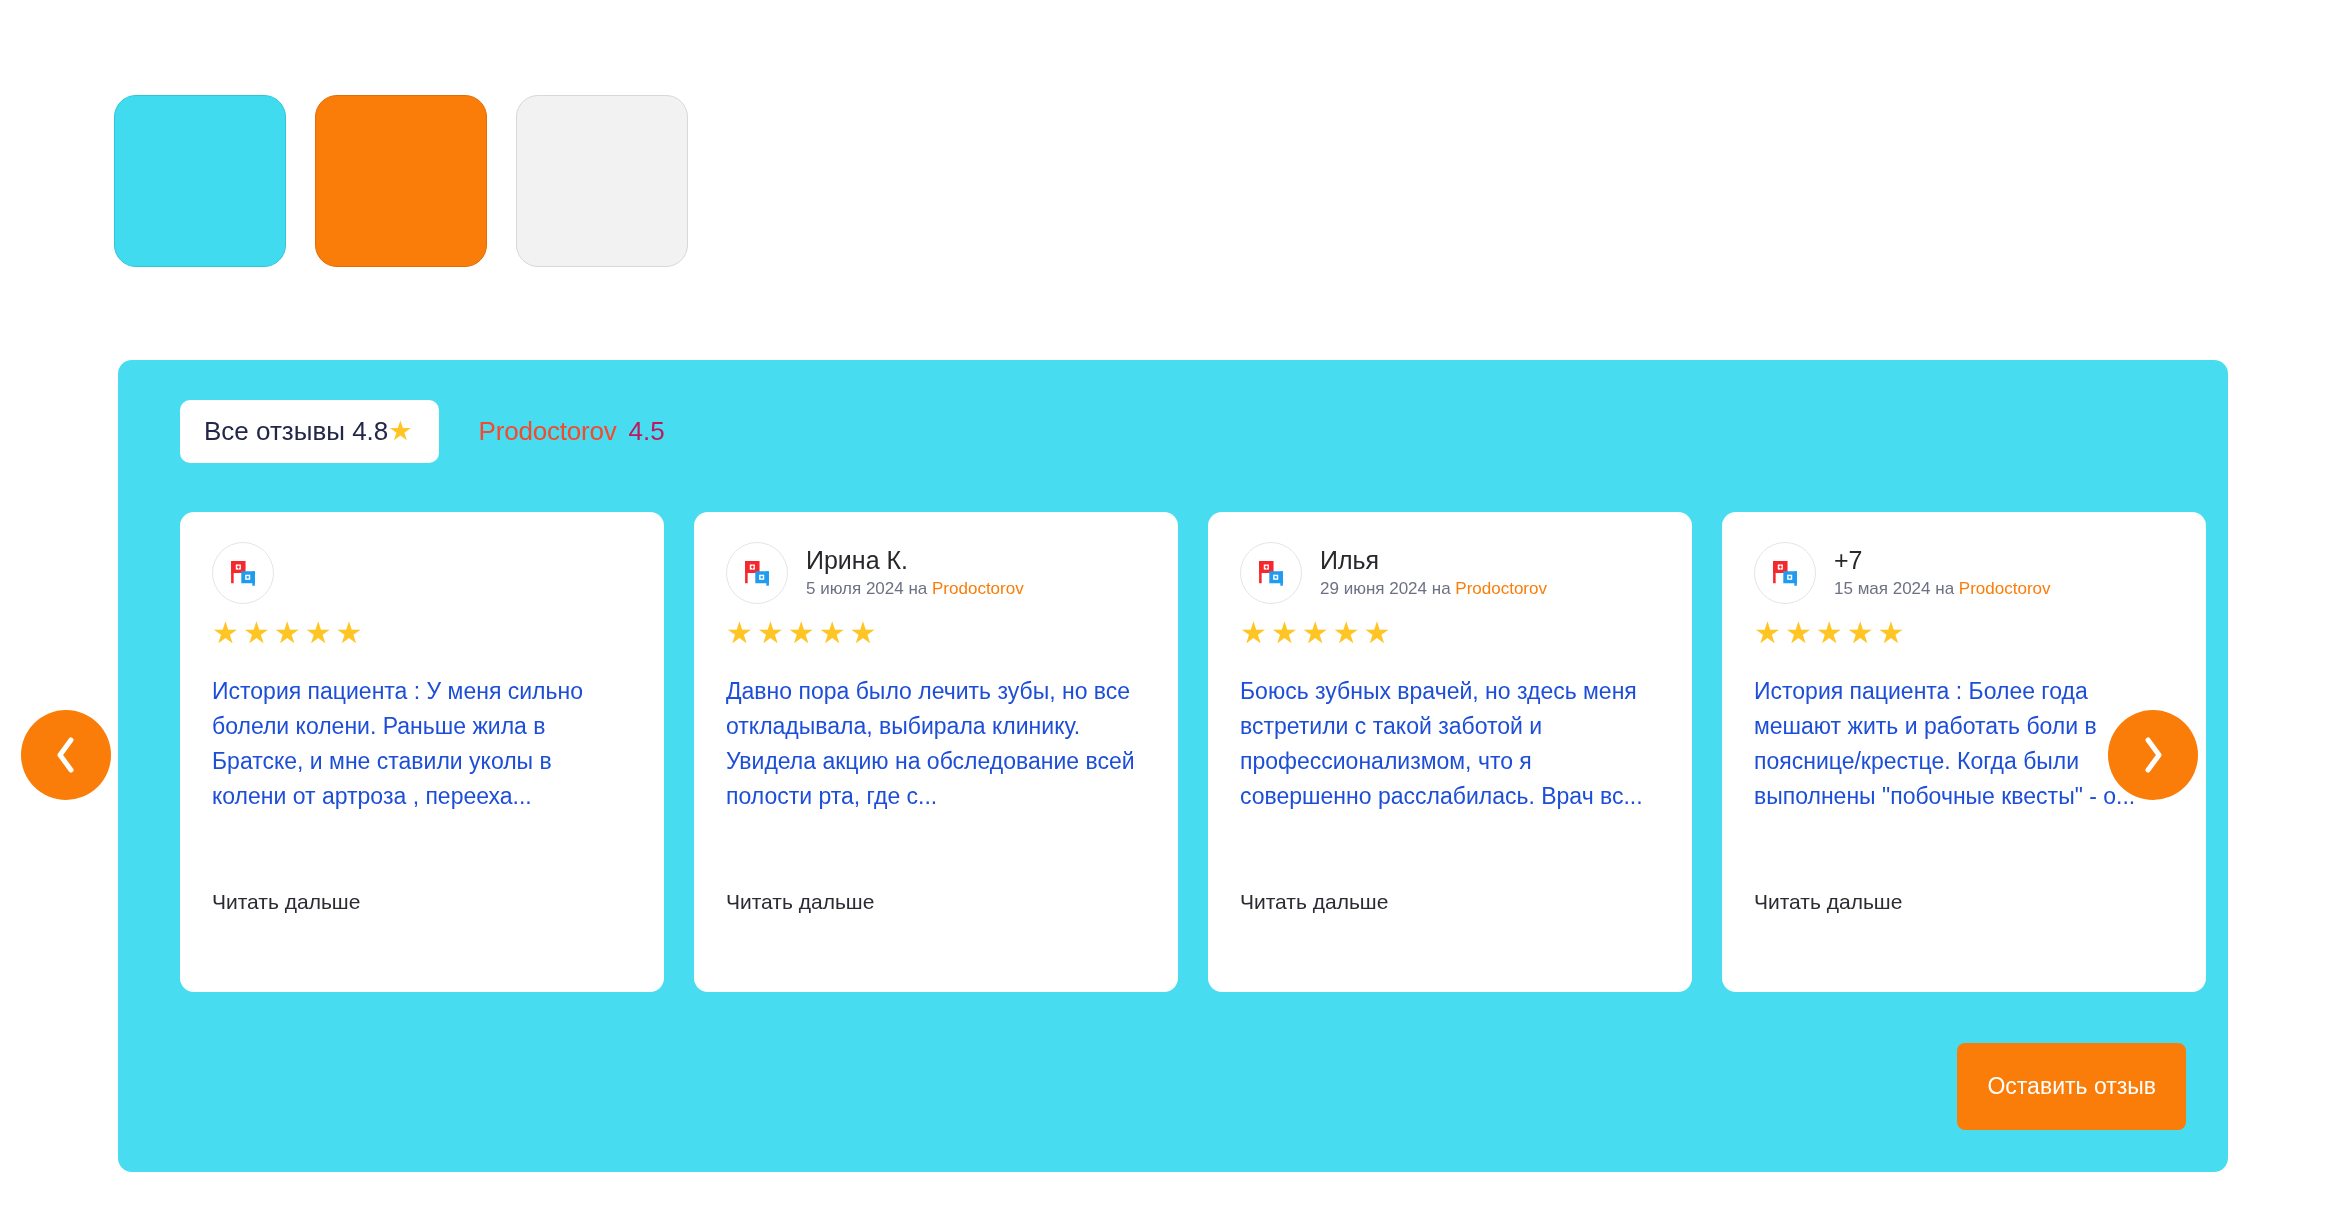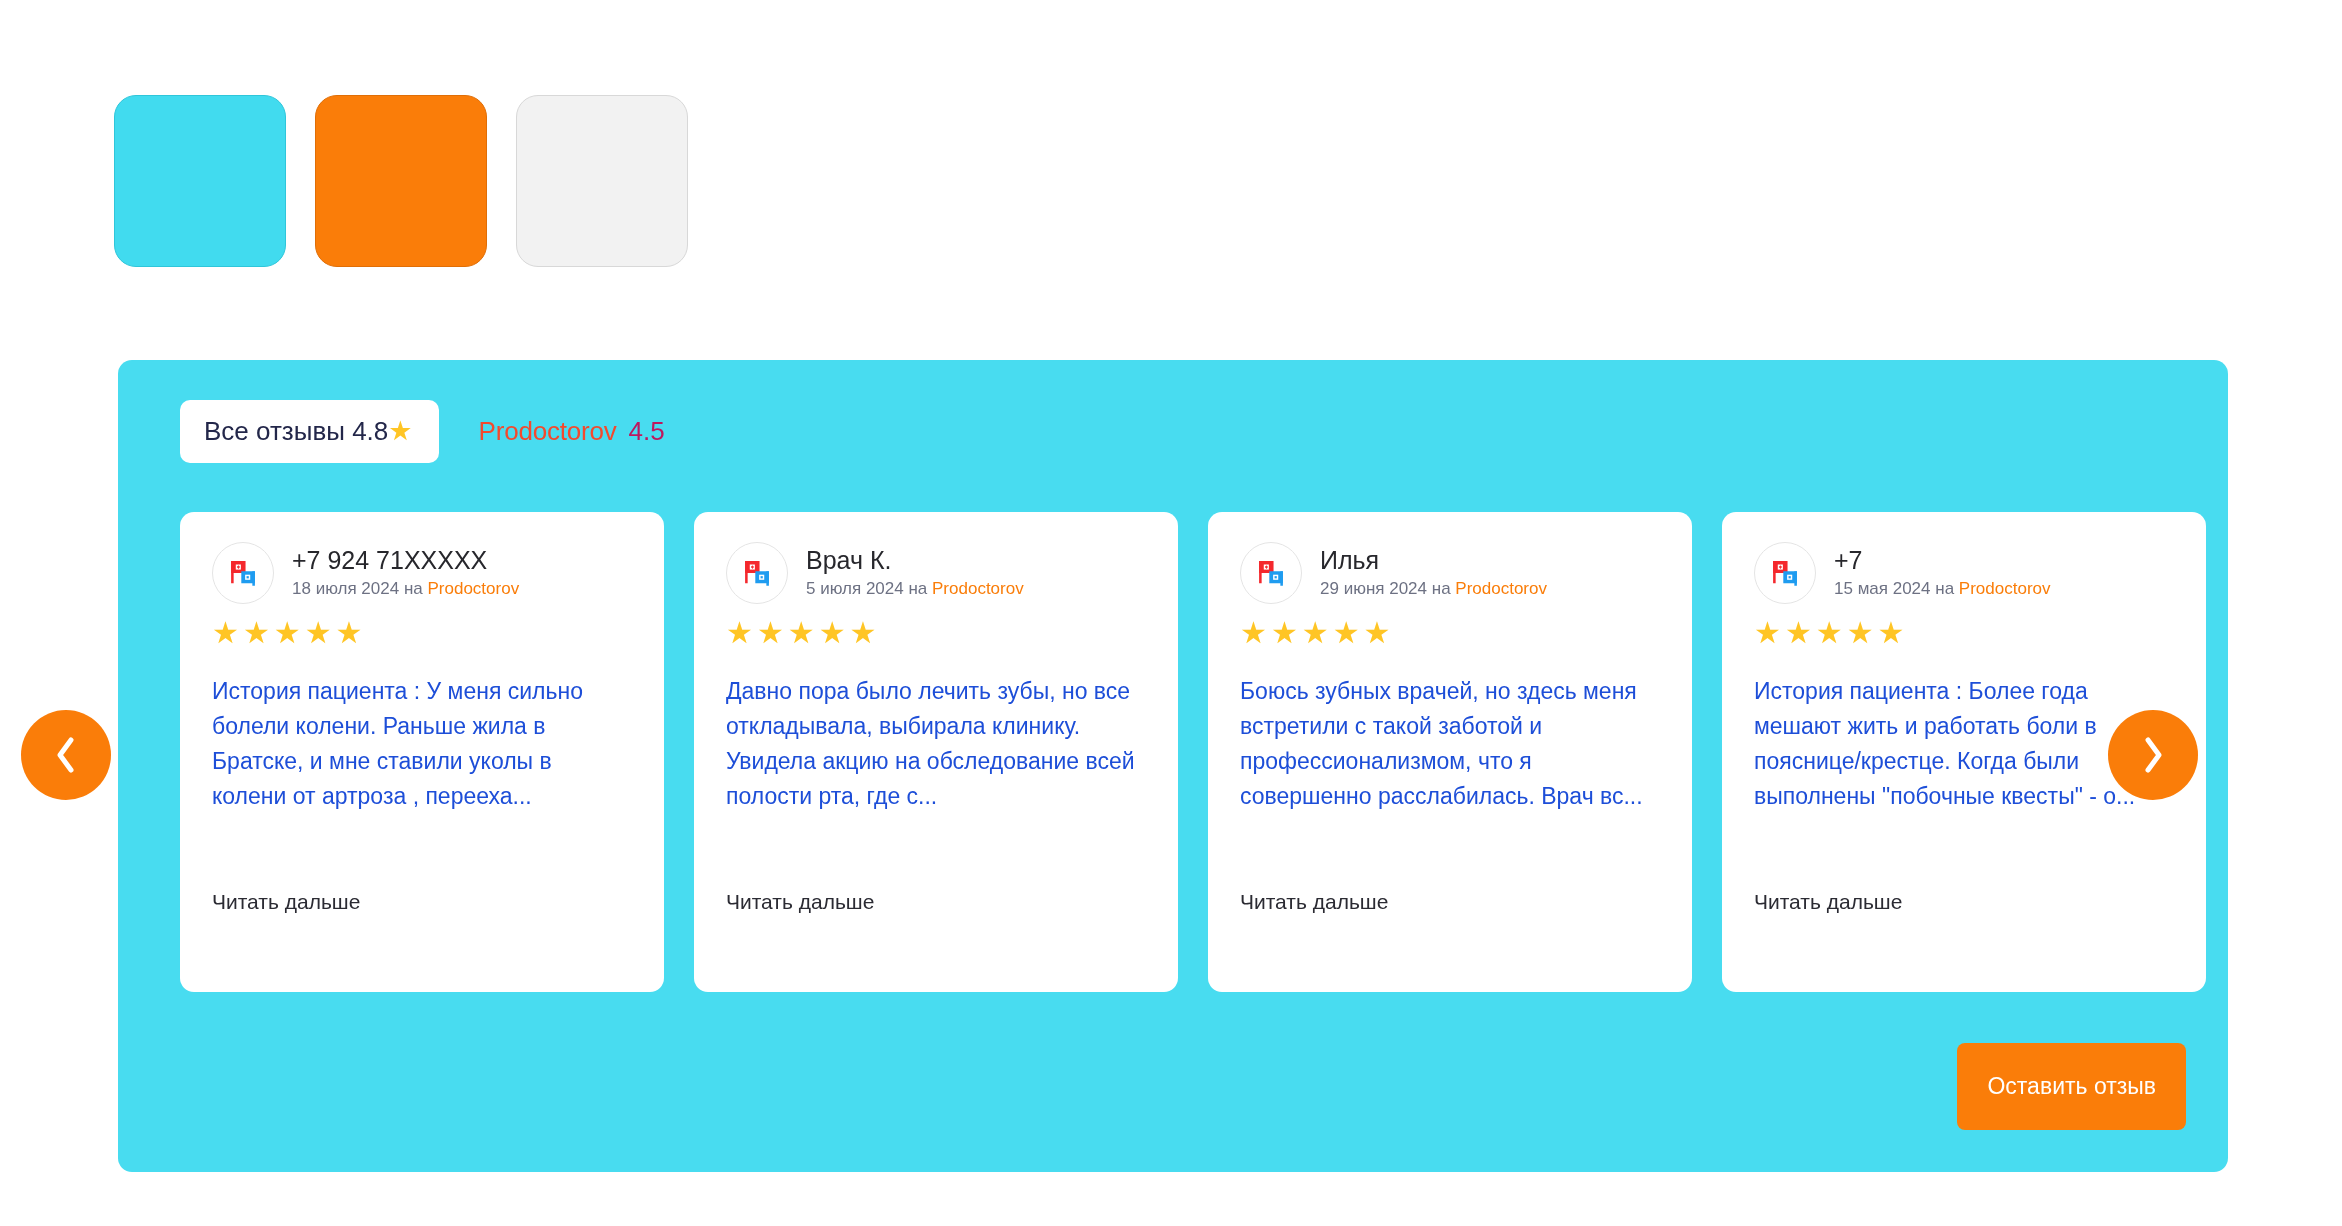--- a/index.html
+++ b/index.html
@@ -193,28 +193,20 @@
             <path d="M6 6 h17 v14 h-17 z" fill="#F4282D"></path>
             <path d="M6 6 h3 v26 h-3 z" fill="#F4282D"></path>
             <rect x="11.5" y="10" width="6" height="6" fill="#ffffff"></rect>
             <path d="M13 12.2 h3.2 v1.5 h-3.2 z M14.1 11.1 h1 v3.8 h-1 z" fill="#F4282D"></path>
             <path d="M18 18 h16 v14 h-16 z" fill="#1F9CF0"></path>
             <path d="M31 18 h3 v17 h-3 z" fill="#1F9CF0"></path>
             <rect x="22.5" y="22" width="6" height="6" fill="#ffffff"></rect>
             <rect x="24.2" y="23.7" width="2.6" height="2.6" fill="#1F9CF0"></rect>
           </svg>
         </div>
-        <div class="who">
-          <div class="author">+7 924 71XXXXX</div>
-          <div class="meta">
-            <span>18 июля 2024</span>
-            <span>на</span>
-            <span class="src">Prodoctorov</span>
-          </div>
-        </div>
       </div>
       <div class="stars">★★★★★</div>
       <div class="body-text">История пациента : У меня сильно болели колени. Раньше жила в Братске, и мне ставили уколы в колени от артроза , перееха...</div>
       <div class="read-more">Читать дальше</div>
     </div>
 
     <div class="review-card">
       <div class="card-head">
         <div class="avatar">
           <svg viewBox="0 0 40 40" width="34" height="34">
@@ -222,21 +214,21 @@
             <path d="M6 6 h3 v26 h-3 z" fill="#F4282D"></path>
             <rect x="11.5" y="10" width="6" height="6" fill="#ffffff"></rect>
             <path d="M13 12.2 h3.2 v1.5 h-3.2 z M14.1 11.1 h1 v3.8 h-1 z" fill="#F4282D"></path>
             <path d="M18 18 h16 v14 h-16 z" fill="#1F9CF0"></path>
             <path d="M31 18 h3 v17 h-3 z" fill="#1F9CF0"></path>
             <rect x="22.5" y="22" width="6" height="6" fill="#ffffff"></rect>
             <rect x="24.2" y="23.7" width="2.6" height="2.6" fill="#1F9CF0"></rect>
           </svg>
         </div>
         <div class="who">
-          <div class="author">Врач К.</div>
+          <div class="author">Ирина К.</div>
           <div class="meta">
             <span>5 июля 2024</span>
             <span>на</span>
             <span class="src">Prodoctorov</span>
           </div>
         </div>
       </div>
       <div class="stars">★★★★★</div>
       <div class="body-text">Давно пора было лечить зубы, но все откладывала, выбирала клинику. Увидела акцию на обследование всей полости рта, где с...</div>
       <div class="read-more">Читать дальше</div>

